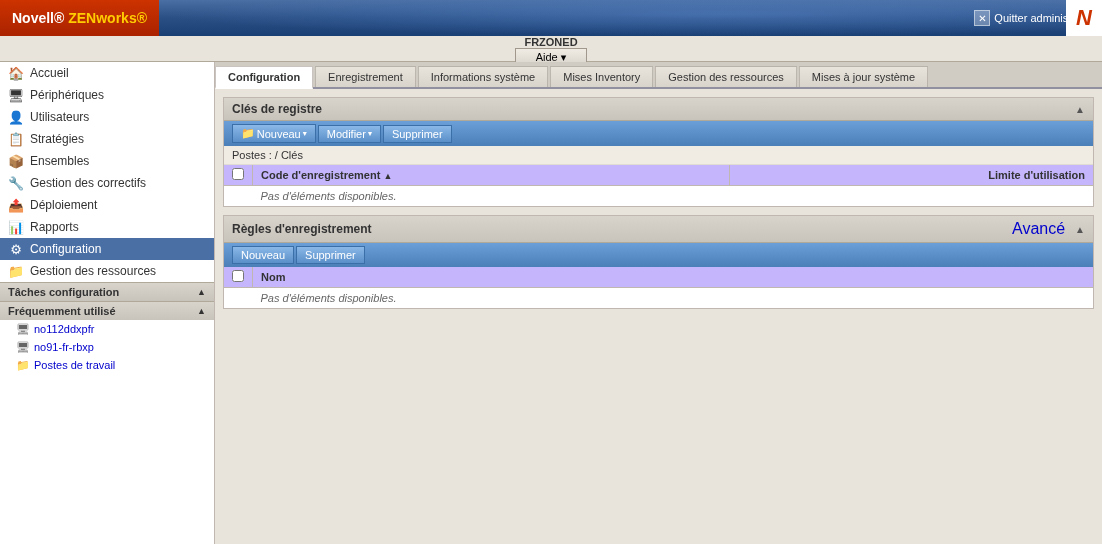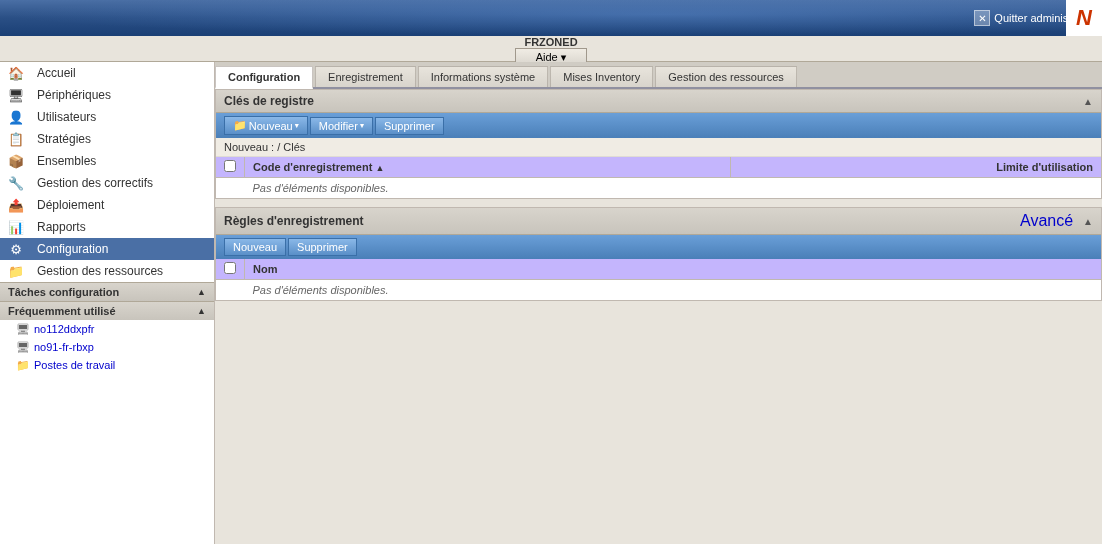--- a/index.html
+++ b/index.html
@@ -119,21 +119,21 @@
       background: #4a6fa5;
       color: white;
     }
     .sidebar-item.active .item-label { color: white; }
     .sidebar-icon {
       width: 16px; height: 16px;
       display: flex; align-items: center; justify-content: center;
       font-size: 13px;
       flex-shrink: 0;
     }
-    .item-label { font-size: 12px; margin-left: 7px; }
+    .item-label { font-size: 12px; }
 
     
     .sidebar-section-header {
       background: linear-gradient(to bottom, #d8d4cc 0%, #c8c4bc 100%);
       padding: 3px 8px;
       font-size: 11px;
       font-weight: bold;
       color: #333;
       display: flex;
       justify-content: space-between;
@@ -201,21 +201,21 @@
     .tab.active {
       background: white;
       border-bottom: 2px solid white;
       margin-bottom: -2px;
       z-index: 1;
       font-weight: bold;
     }
 
     
     #panel {
-      padding: 0;
+      padding: 8px;
     }
 
     
     .section {
       background: white;
       border: 1px solid #c0b8b0;
       margin-bottom: 8px;
     }
     .section-header {
       background: linear-gradient(to bottom, #d8d4cc 0%, #c8c4bc 100%);
@@ -306,20 +306,25 @@
 
     
     input[type="checkbox"] {
       width: 12px; height: 12px;
     }
   </style>
 </head>
 <body>
 
 <div id="header">
+  <div id="header-logo">
+    <span style="color:white;font-size:14px;font-weight:bold;">
+      <span>Novell®</span><span style="color:#ffcc00;"> ZENworks®</span>
+    </span>
+  </div>
   <div id="header-right">
     <button id="quit-btn">
       <div id="quit-icon">✕</div>
       <span>Quitter administrator</span>
     </button>
     <div id="n-logo">
       <span>N</span>
     </div>
   </div>
 </div>
@@ -405,20 +410,21 @@
 
   <div id="content">
 
     <div id="tabs">
 
     <div class="tab active">Configuration</div>
         <div class="tab">Enregistrement</div>
         <div class="tab">Informations système</div>
         <div class="tab">Mises Inventory</div>
         <div class="tab">Gestion des ressources</div>
+        <div class="tab">Mises à jour système</div>
       </div>
 
     <div id="panel">
 
       <div class="section">
         <div class="section-header">
           <span class="section-title">Clés de registre</span>
           <div class="section-controls">
             <span class="collapse-btn">▲</span>
           </div>
@@ -431,21 +437,21 @@
           </button>
           <button class="toolbar-btn">
             <span>Modifier</span>
             <span class="dropdown-arrow">▾</span>
           </button>
           <button class="toolbar-btn">
             <span>Supprimer</span>
           </button>
         </div>
         <div class="folder-row">
-          <span>Nouveau : / Clés</span>
+          <span>Postes : / Clés</span>
         </div>
         <table class="data-table">
           <thead>
             <tr class="table-header-row">
               <th class="check-th"><input type="checkbox" style=""></th>
               <th>
                 <span>Code d'enregistrement</span>
                 <span class="sort-arrow"> ▲</span>
               </th>
               <th style="text-align:right;">

